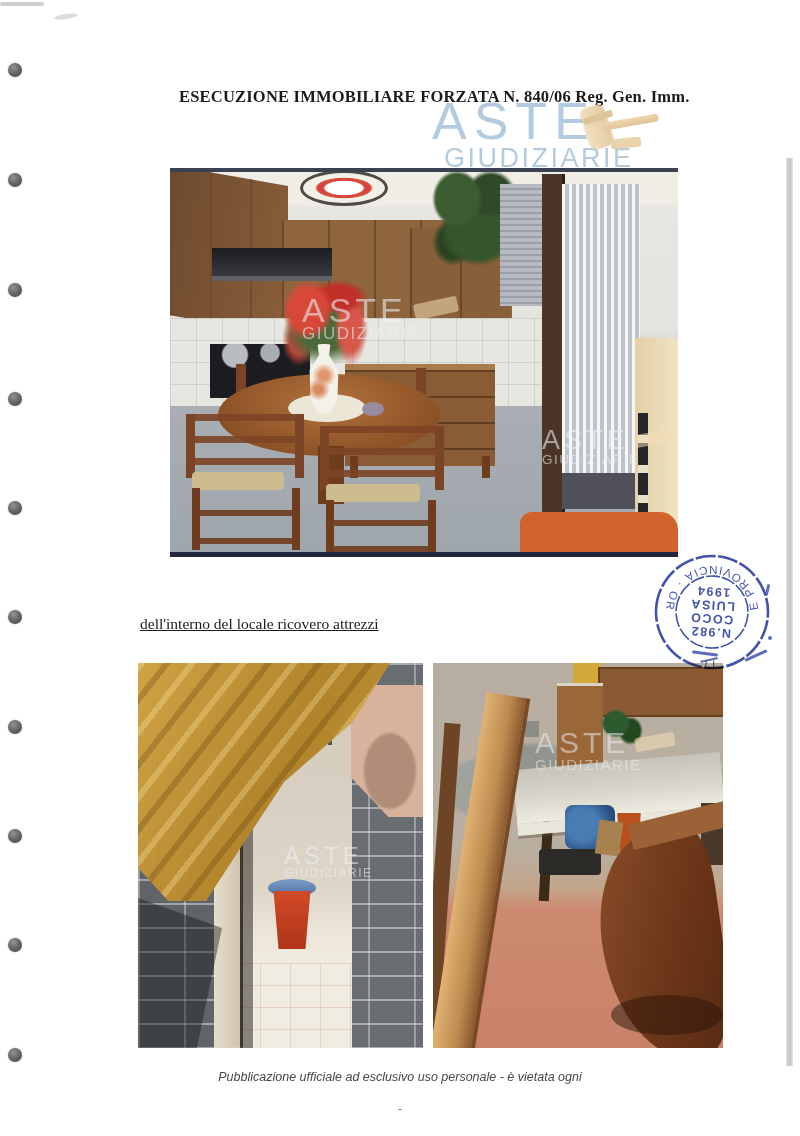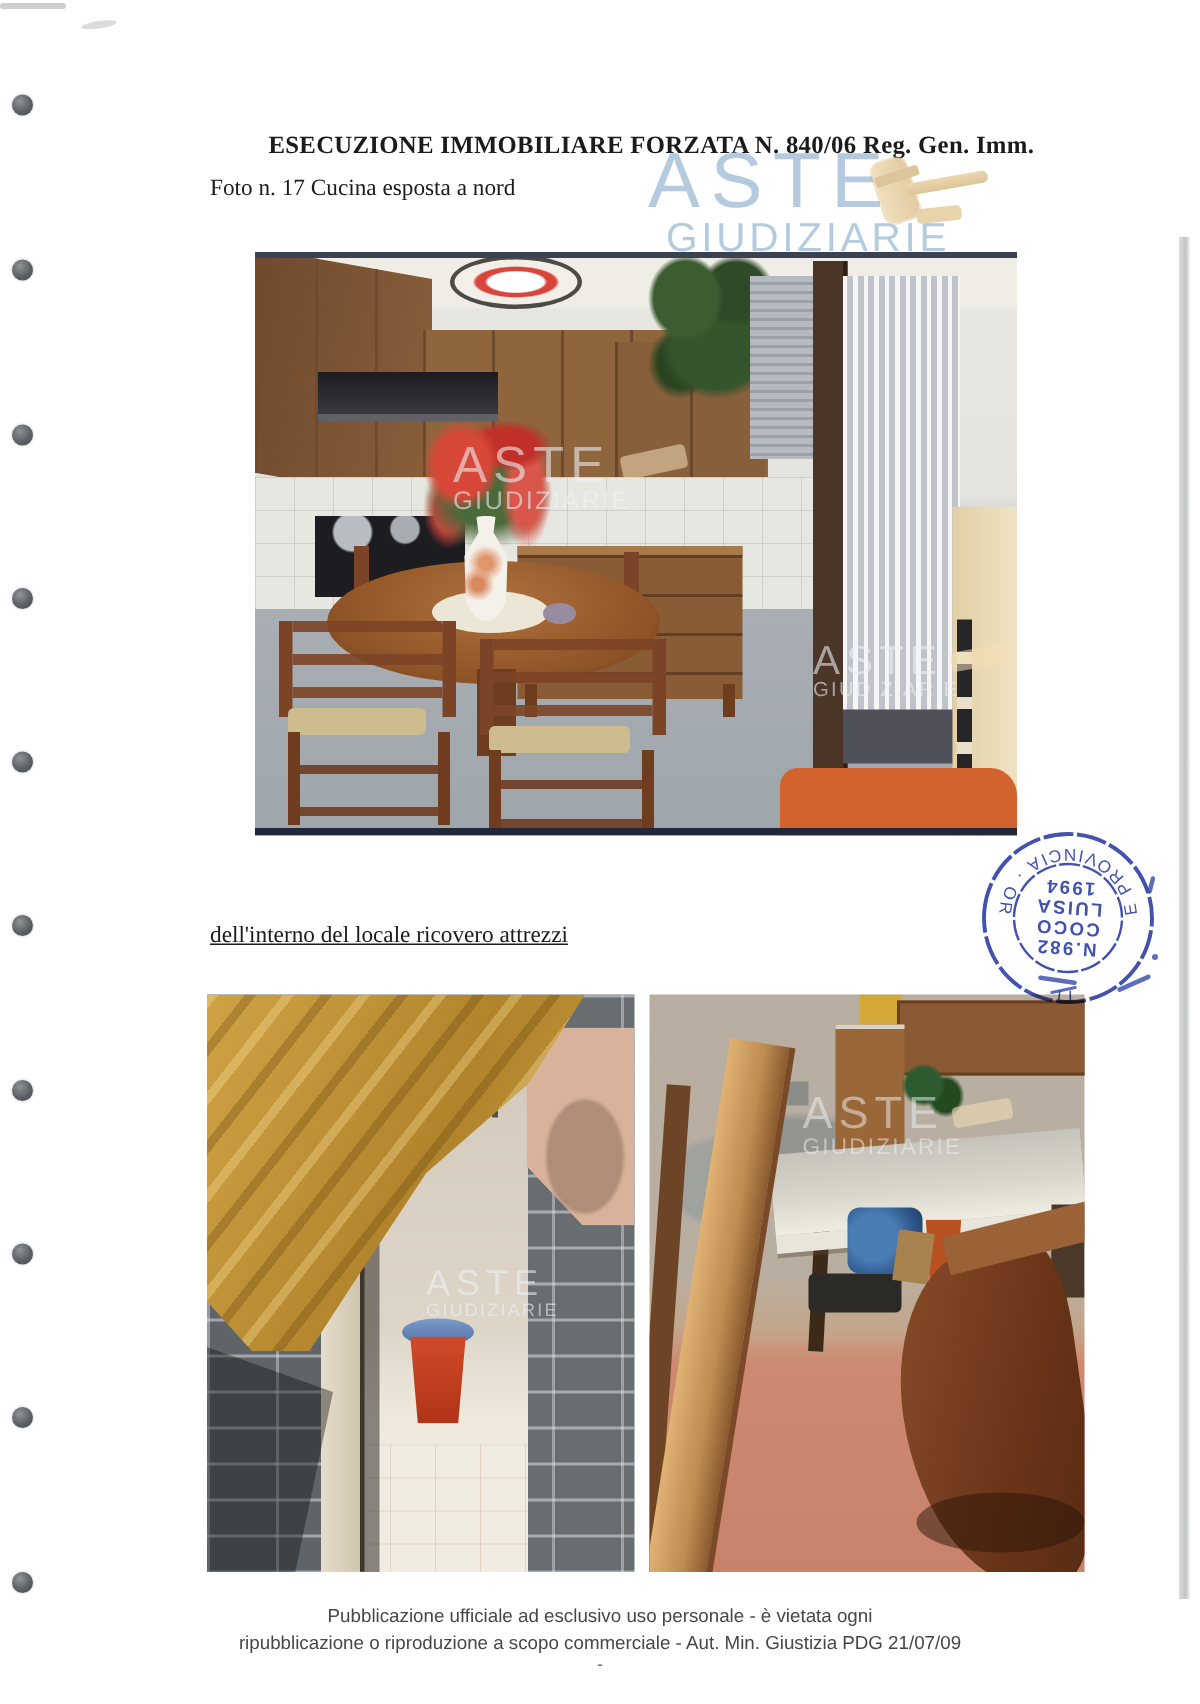--- a/index.html
+++ b/index.html
@@ -15,21 +15,21 @@
   .hole{position:absolute;left:8px;width:14px;height:14px;border-radius:50%;
       background:radial-gradient(circle at 38% 32%,#909396,#5d6064 55%,#46494d);box-shadow:0 0 2px rgba(0,0,0,.25);}
 
   
   .header-title{left:179px;top:87px;font-size:16.5px;font-weight:bold;letter-spacing:.2px;white-space:nowrap;}
   .caption{font-size:15.5px;white-space:nowrap;}
   .cap17{left:140px;top:117px;}
   .cap18a{left:140px;top:577px;}
   .cap18b{left:140px;top:615px;text-decoration:underline;}
   .footer{left:0;right:0;text-align:center;font-family:"Liberation Sans",sans-serif;
-      font-size:12.5px;color:#474747;white-space:nowrap;}
+      font-size:12.5px;color:#474747;white-space:nowrap;font-style:italic;}
   .footer1{top:1070px;}
   .footer2{top:1088px;}
   .footer-dash{top:1102px;left:0;right:0;text-align:center;font-family:"Liberation Sans",sans-serif;
       font-size:12px;color:#6b6b6b;}
 
   
   .brandmark{left:432px;top:98px;color:#b0c9de;font-family:"Liberation Sans",sans-serif;line-height:.92;opacity:.95;}
   .brandmark .a{display:block;font-size:52px;font-weight:400;letter-spacing:7px;}
   .brandmark .g{display:block;font-size:27px;font-weight:400;letter-spacing:2.5px;margin-left:12px;}
   .gavel{left:577px;top:100px;width:86px;height:60px;opacity:.95;}
@@ -219,21 +219,20 @@
       <div class="hole" style="top: 392px;"></div>
       <div class="hole" style="top: 501px;"></div>
       <div class="hole" style="top: 610px;"></div>
       <div class="hole" style="top: 720px;"></div>
       <div class="hole" style="top: 829px;"></div>
       <div class="hole" style="top: 938px;"></div>
       <div class="hole" style="top: 1048px;"></div>
     </div>
 
   <div class="abs header-title">ESECUZIONE IMMOBILIARE FORZATA N. 840/06 Reg. Gen. Imm.</div>
-  <div class="abs caption cap17">Foto n. 17 Cucina esposta a nord</div>
   <div class="abs caption cap18b">dell'interno del locale ricovero attrezzi</div>
 
   <div class="photo kitchen">
     <div class="k-cab-left"></div>
     <div class="k-cab-mid"></div>
     <div class="k-cab-right"></div>
     <div class="k-hood"></div>
     <div class="k-hood-under"></div>
     <div class="k-tiles"></div>
     <div class="k-lamp"></div>
@@ -354,16 +353,15 @@
       </g>
     </svg>
   </div>
   <div class="pen pen1"></div>
   <div class="pen pen2"></div>
   <div class="pen pen3"></div>
   <div class="pen pen4"></div>
   <div class="pen pen5"></div>
 
   <div class="abs footer footer1">Pubblicazione ufficiale ad esclusivo uso personale - è vietata ogni</div>
-  <div class="abs footer footer2">ripubblicazione o riproduzione a scopo commerciale - Aut. Min. Giustizia PDG 21/07/09</div>
   <div class="abs footer-dash">-</div>
 
 </div>
 
 </body></html>

